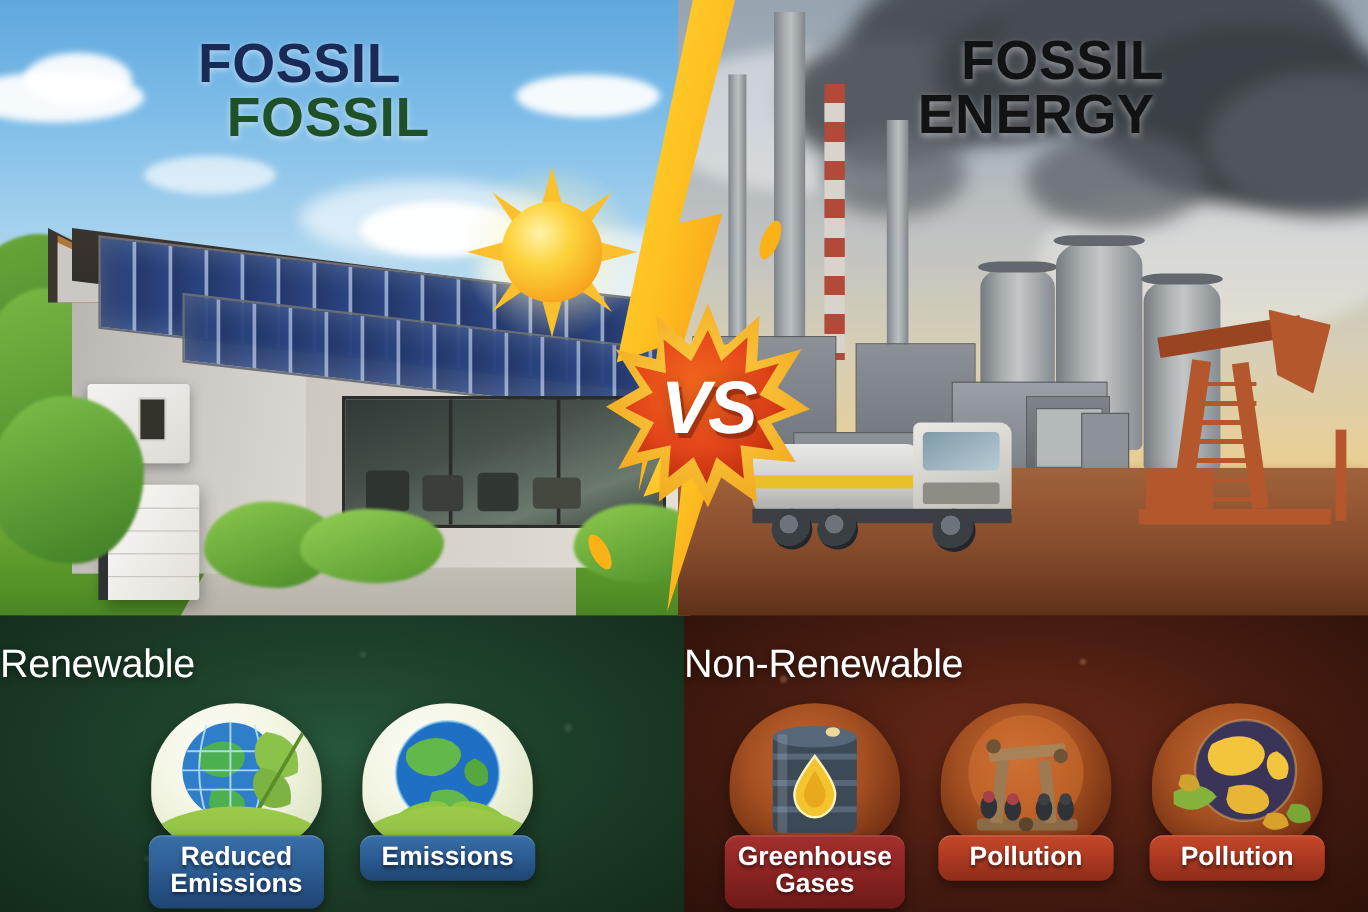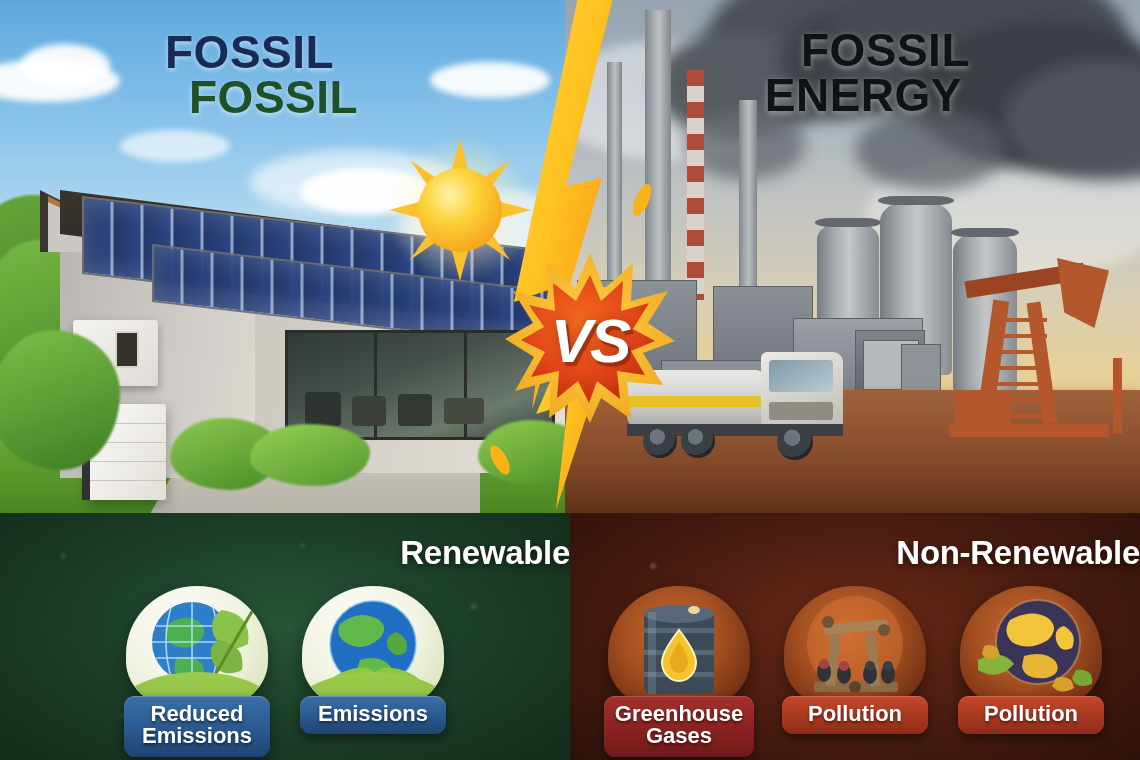--- a/index.html
+++ b/index.html
@@ -221,22 +221,22 @@
     background:
       radial-gradient(ellipse 70% 80% at 50% 45%, #6b2a18 0%, #4b1d11 48%, #2c110a 100%);
   }
   .panel-speck {
     position:absolute; border-radius:50%;
     background: rgba(255,255,255,0.10);
     filter: blur(1px);
   }
   .panel-title {
     position:absolute; top:21px; width:100%;
-    text-align:right;
-    font-size:33px; font-weight:bold; color:#ffffff;
+    text-align:left;
+    font-size:33px; font-weight:normal; color:#ffffff;
     font-family:"Liberation Sans", sans-serif;
     text-shadow: 0 2px 6px rgba(0,0,0,0.55);
     letter-spacing:-0.3px;
   }
   .cards {
     position:absolute; top:73px; left:0; right:0;
     display:flex; justify-content:center; gap:16px;
   }
   .card {
     position:relative;

